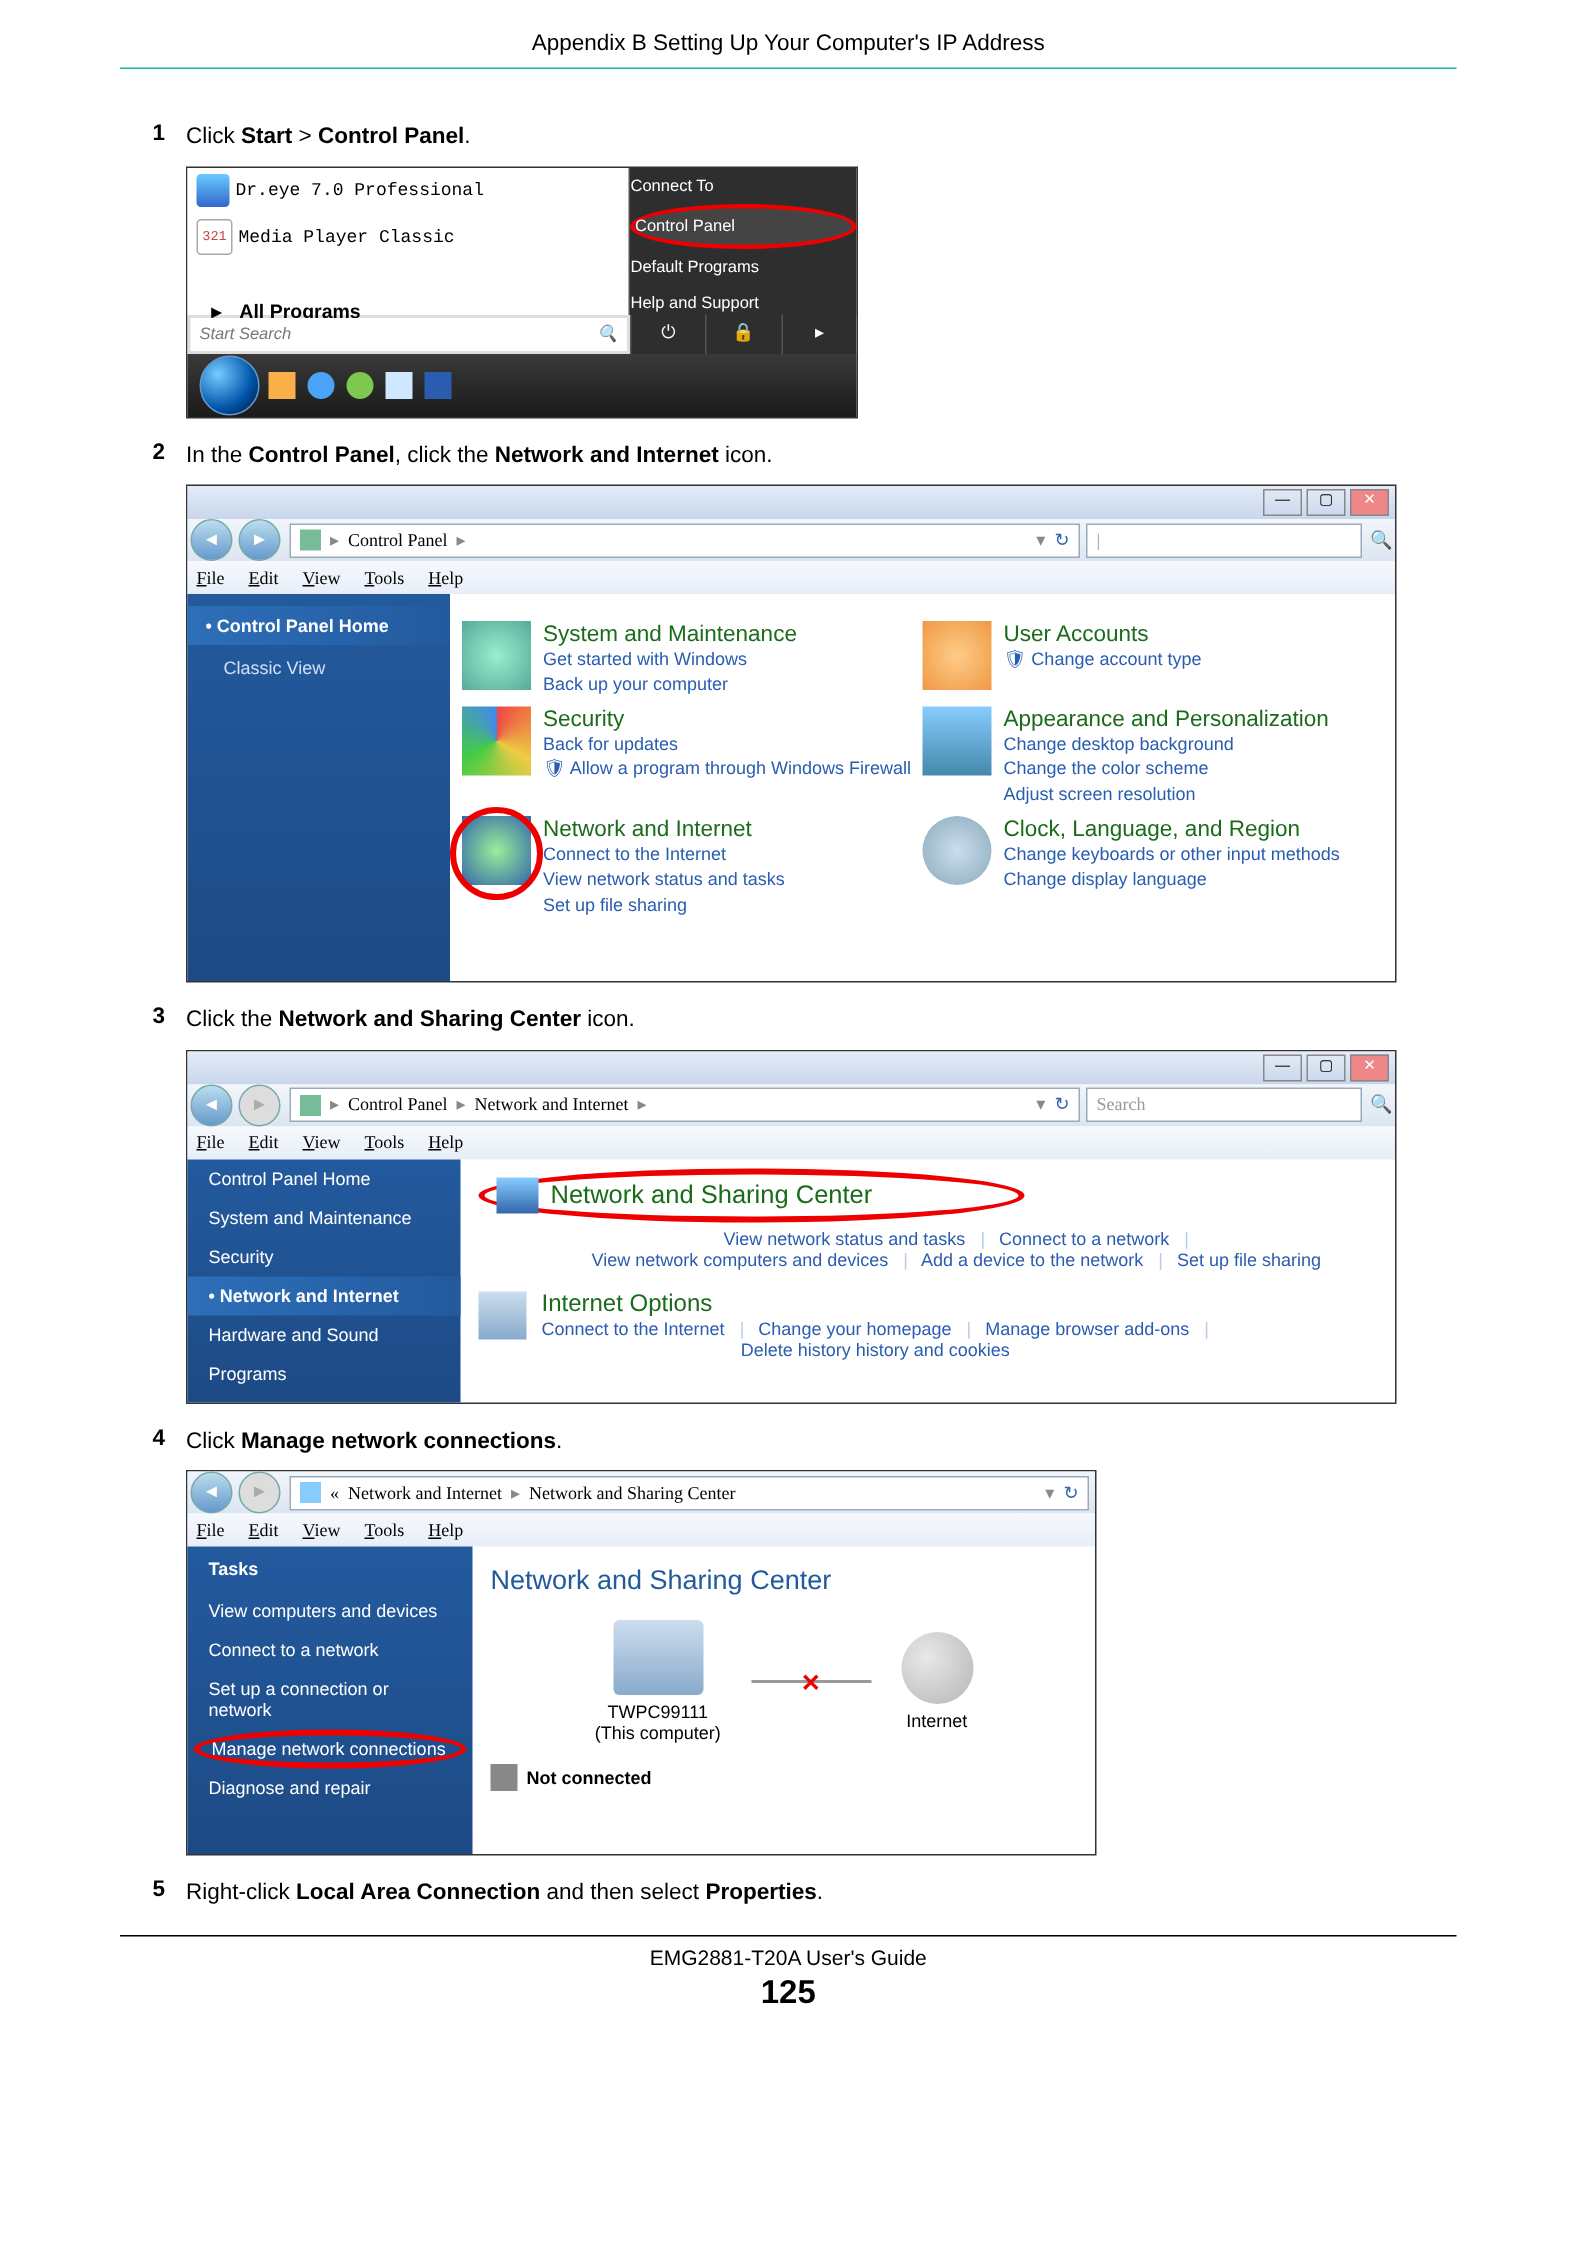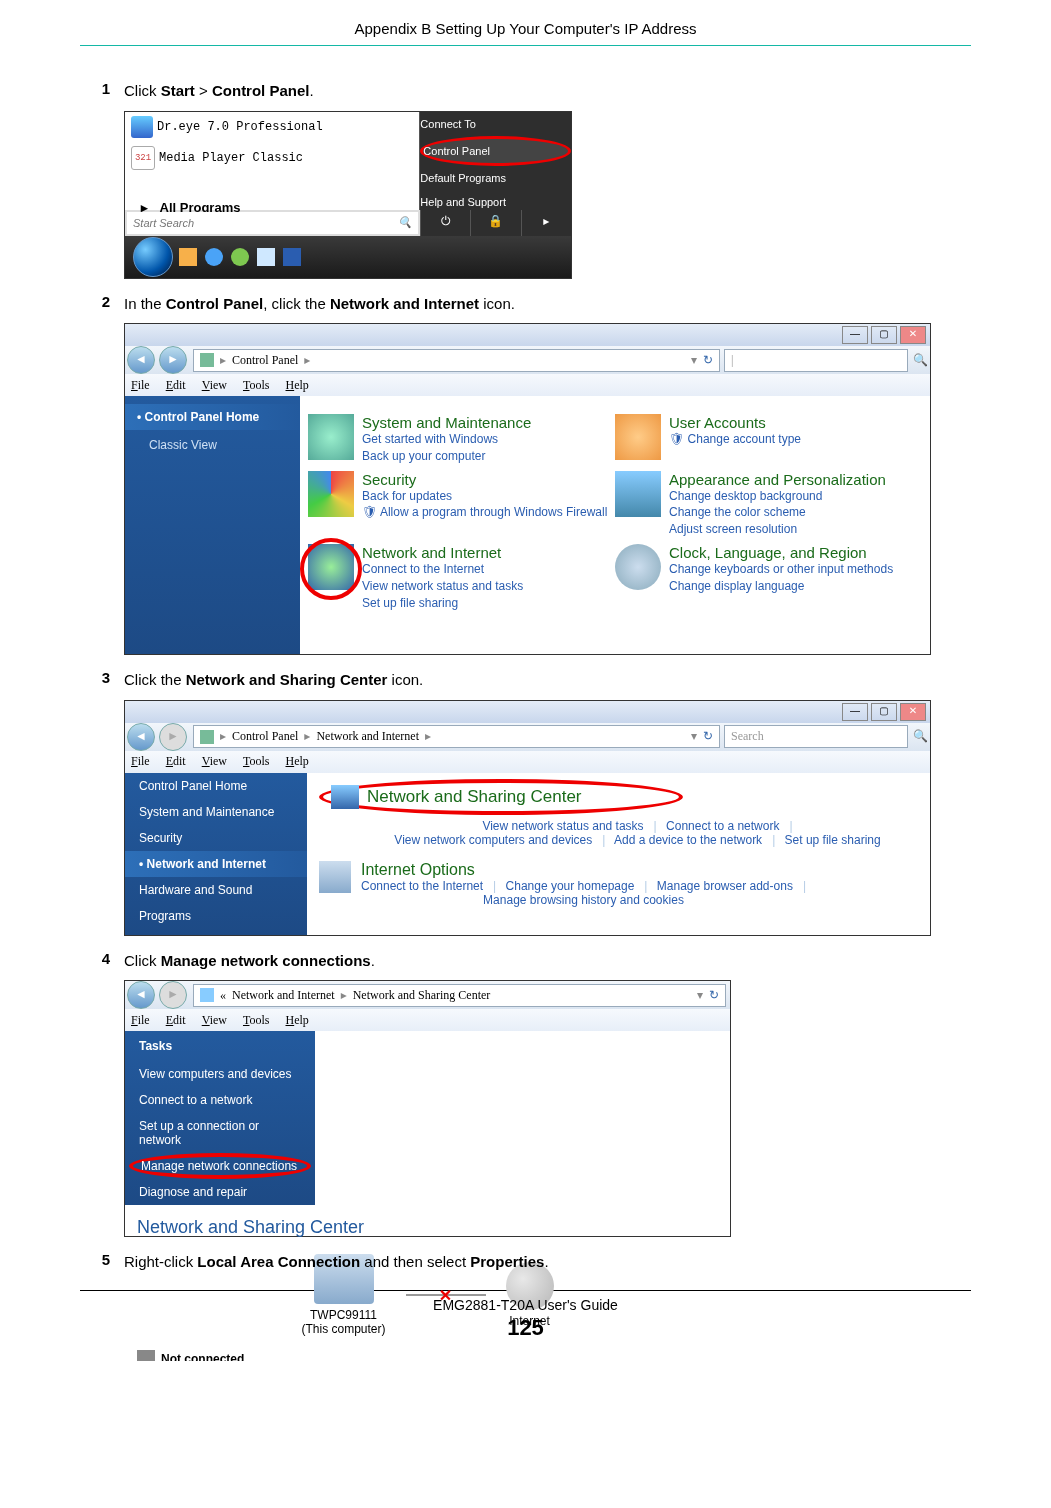--- a/index.html
+++ b/index.html
@@ -102,21 +102,21 @@
   .s3-nsc { display:flex; align-items:center; gap:8px; border:4px solid #e00; border-radius:50%/50%; width:340px; padding:2px 8px; margin-bottom:4px;}
   .s3-nsc h4 { margin:0; color:#1a6b1a; font-size:17px; font-weight:normal;}
   .s3-links { color:#2a5db0; font-size:12px; margin-left:44px;text-align:center;}
   .s3-links span { margin-right:6px; }
   .s3-sep { color:#b6cde6; margin:0 4px;}
   .s3-io { display:flex; align-items:flex-start; gap:10px; margin-top:14px;}
   .s3-io h4 { margin:0; color:#1a6b1a; font-size:16px; font-weight:normal;}
   
   
   .s4 { width: 605px; }
-  .s4-body { display:flex; height:205px;flex-direction:column;}
+  .s4-body { display:flex; height:205px;}
   .s4-side { width:190px; background:linear-gradient(#235a9e,#1d4a85); color:#fff; font-family:"Segoe UI",Arial; font-size:12px; padding:0;}
   .s4-tasks { font-weight:bold; padding:8px 14px;}
   .s4-sitem { padding:6px 14px;}
   .s4-mnc { border:4px solid #e00; border-radius:50%/50%; padding:2px 8px; margin:0 4px;}
   .s4-main { flex:1; padding:12px; font-family:"Segoe UI",Arial;}
   .s4-title { color:#235a9e; font-size:18px; margin-bottom:16px;}
   .s4-diag { display:flex; align-items:center; justify-content:center; gap:20px;}
   .s4-node { text-align:center; font-size:12px;}
   .s4-mon { width:60px; height:50px; background:linear-gradient(#cde,#8ac); border-radius:4px; margin:0 auto 4px;}
   .s4-globe { width:48px; height:48px; border-radius:50%; background:radial-gradient(circle at 35% 35%,#e8e8e8,#b5b5b5); margin:0 auto 4px;}
@@ -343,21 +343,21 @@
             <span>Set up file sharing</span>
           </div>
           <div class="s3-io">
             <span style="width:32px;height:32px;background:linear-gradient(#cde,#8ac);display:inline-block"></span>
             <div>
               <h4>Internet Options</h4>
               <div class="s3-links" style="margin-left:0">
                 <span>Connect to the Internet</span><span class="s3-sep">|</span>
                 <span>Change your homepage</span><span class="s3-sep">|</span>
                 <span>Manage browser add-ons</span><span class="s3-sep">|</span><br>
-                <span>Manage browsing history and cookies</span>
+                <span>Delete history history and cookies</span>
               </div>
             </div>
           </div>
         </div>
       </div>
     </div>
 
     <div class="step">
       <div class="step-num">4</div>
       <div class="step-text">

